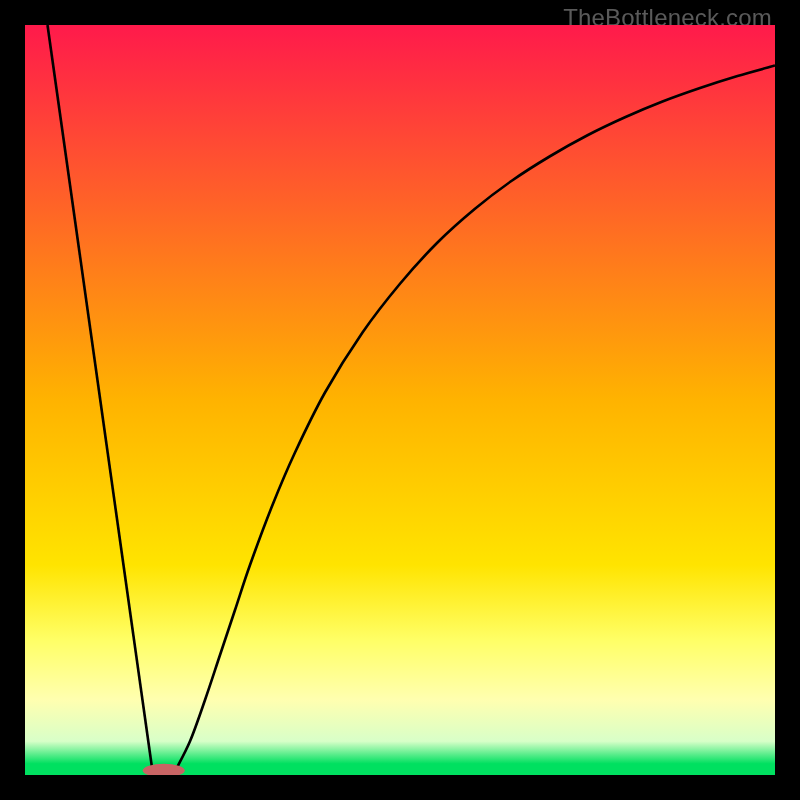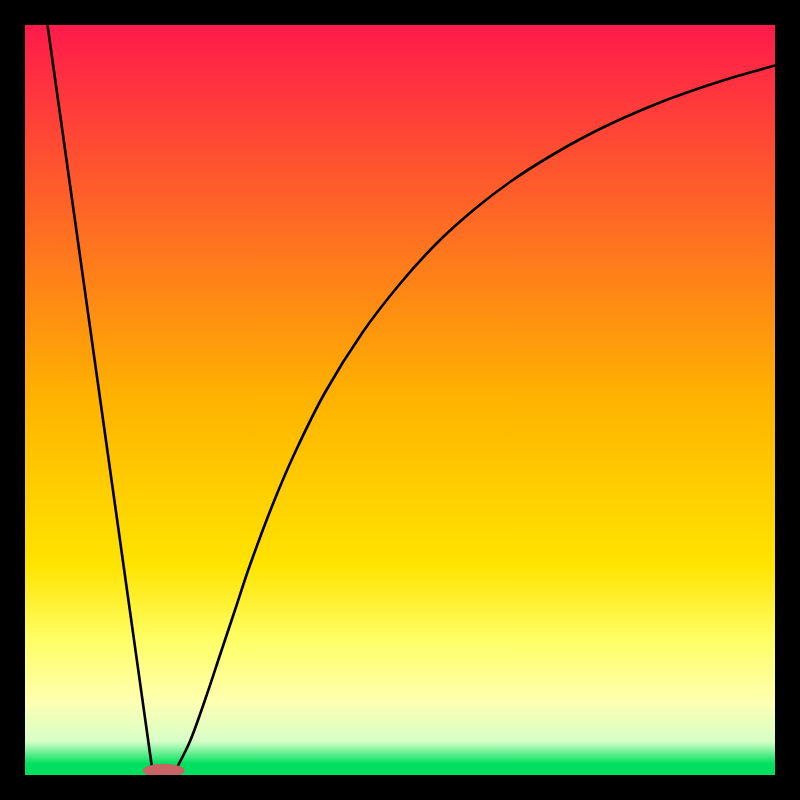--- a/index.html
+++ b/index.html
@@ -32,20 +32,21 @@
     font-size: 24px;
     font-weight: 500;
     letter-spacing: 0.2px;
     user-select: none;
   }
 </style>
 </head>
 <body>
 
 <div class="frame">
+  <div class="watermark">TheBottleneck.com</div>
   <svg class="plot" viewBox="0 0 100 100" preserveAspectRatio="none">
     <defs>
       <linearGradient id="bg-grad" x1="0" y1="0" x2="0" y2="1">
           <stop offset="0%" stop-color="#ff1a4b"></stop>
           <stop offset="50%" stop-color="#ffb300"></stop>
           <stop offset="72%" stop-color="#ffe400"></stop>
           <stop offset="82%" stop-color="#ffff66"></stop>
           <stop offset="90%" stop-color="#ffffb0"></stop>
           <stop offset="95.5%" stop-color="#d8ffc8"></stop>
           <stop offset="98.5%" stop-color="#00e060"></stop>

